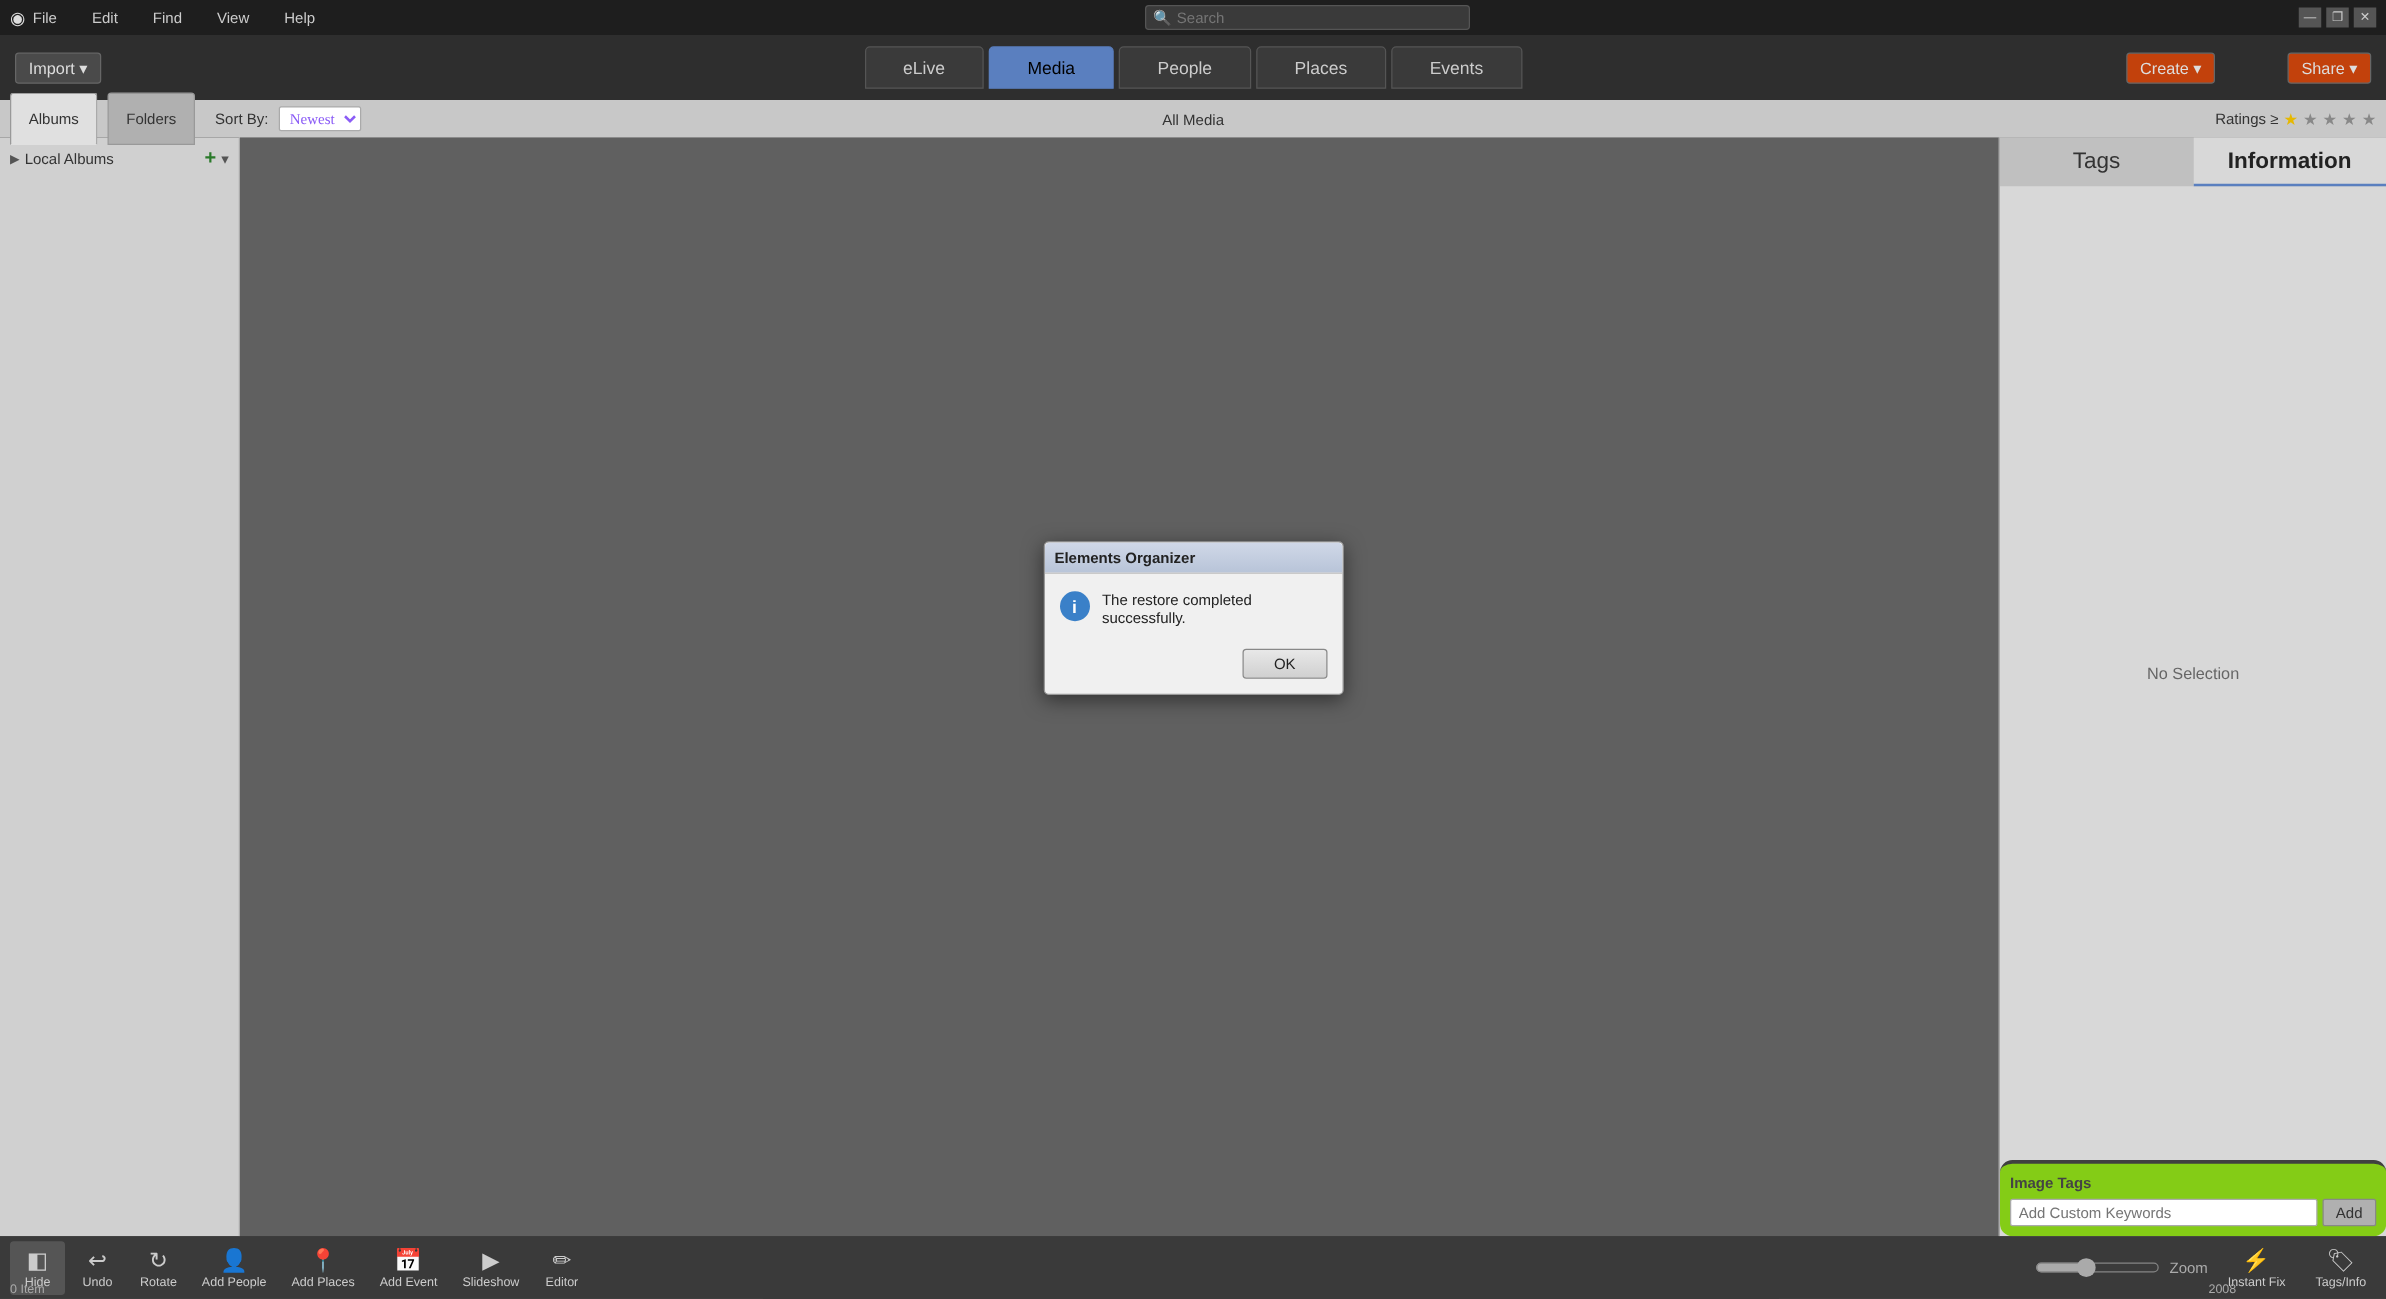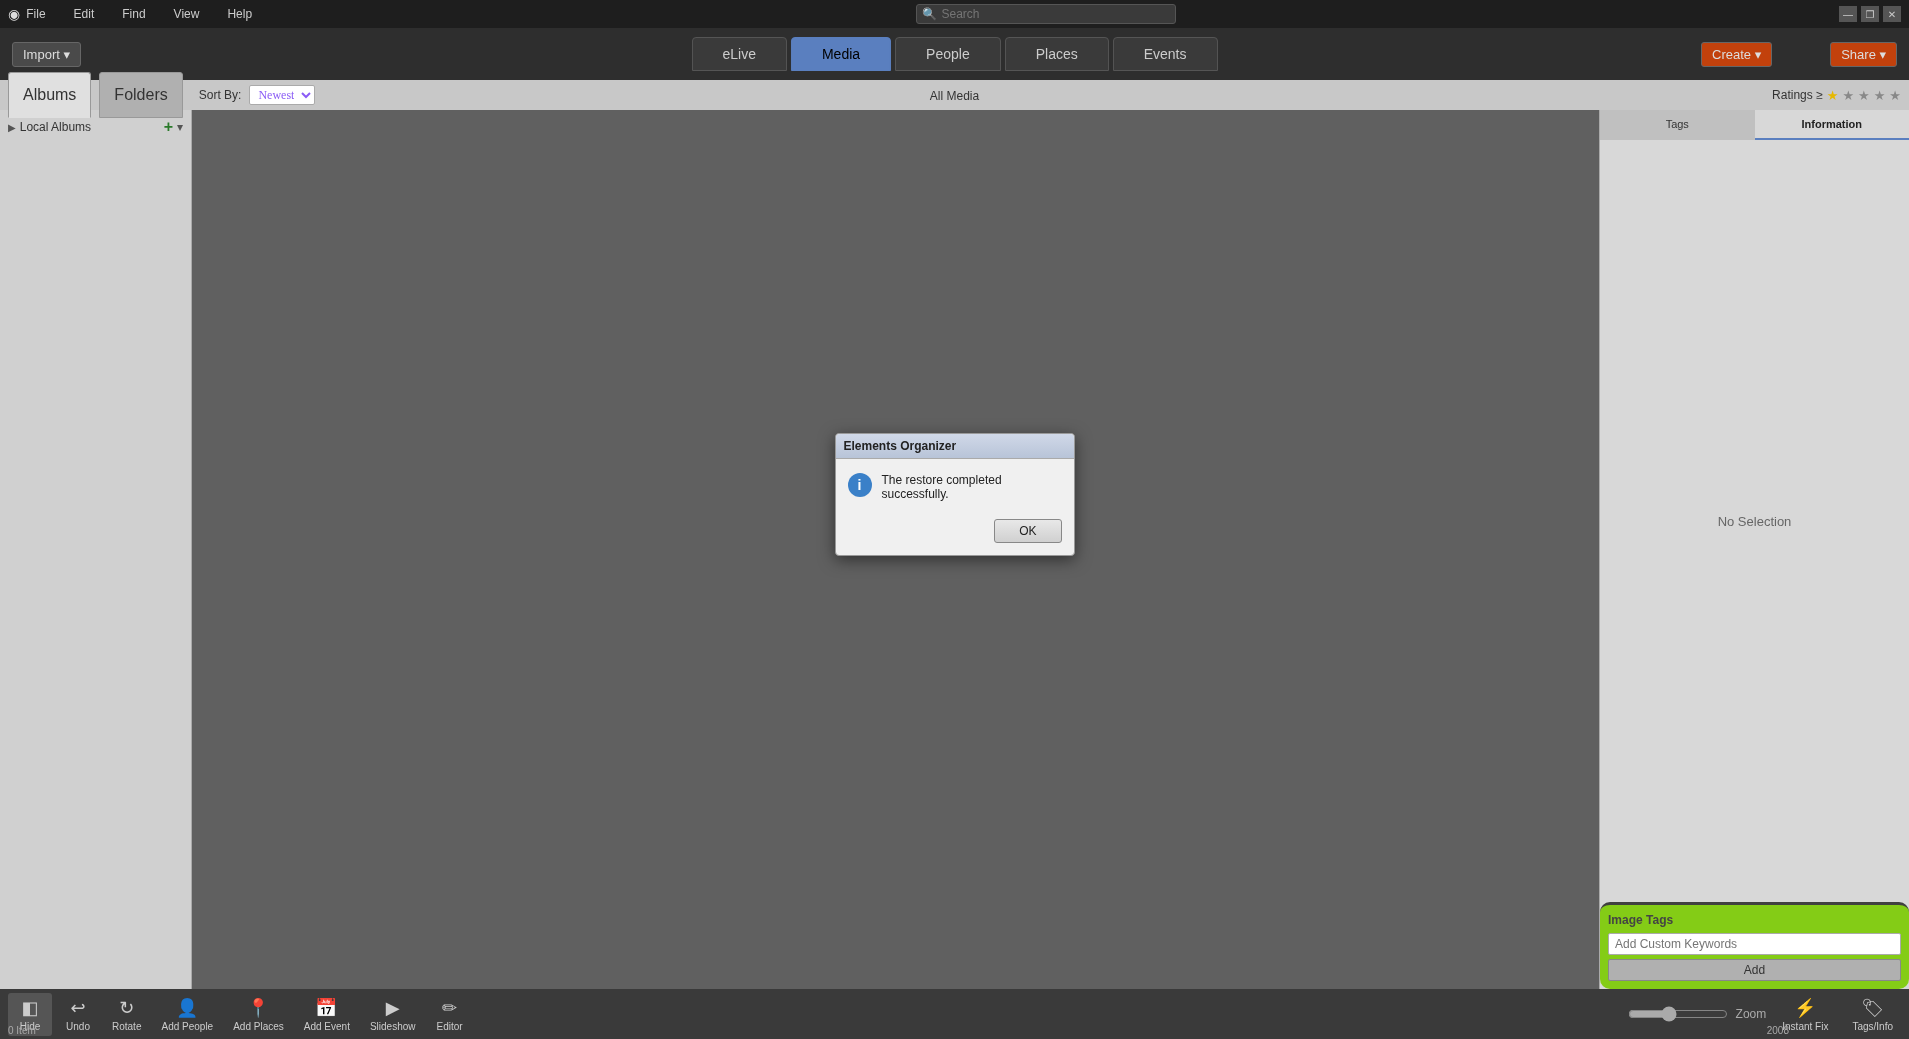--- a/index.html
+++ b/index.html
@@ -150,21 +150,21 @@
       padding: 0 8px;
       gap: 8px;
       color: #333;
     }
     .sub-tab {
       padding: 13px 14px;
       background: #b0b0b0;
       border: 1px solid #999;
       border-radius: 3px 3px 0 0;
       cursor: pointer;
-      font-size: 16px;
+      font-size: 12px;
       color: #333;
     }
     .sub-tab.active {
       background: #e0e0e0;
       border-bottom: 1px solid #e0e0e0;
     }
     #sort-by-label { font-size: 12px; color: #333; margin-left: 8px; }
     #sort-select {
       background: #fff;
       border: 1px solid #aaa;
@@ -240,21 +240,21 @@
     }
     #right-panel-tabs {
       display: flex;
       background: #c0c0c0;
     }
     .right-tab {
       flex: 1;
       text-align: center;
       padding: 8px 4px;
       cursor: pointer;
-      font-size: 11px;
+      font-size: 18px;
       color: #333;
       border-bottom: 2px solid transparent;
     }
     .right-tab.active {
       background: #d8d8d8;
       border-bottom: 2px solid #5a7fbf;
       color: #222;
       font-weight: 600;
     }
     #no-selection {
@@ -273,21 +273,20 @@
     }
     #image-tags-label {
       font-size: 12px;
       color: #444;
       font-weight: 600;
       margin-bottom: 6px;
     }
     #tags-input-row {
       display: flex;
       gap: 4px;
-      flex-direction: column;
     }
     #custom-keywords-input {
       flex: 1;
       background: #fff;
       border: 1px solid #aaa;
       border-radius: 2px;
       padding: 3px 6px;
       font-size: 12px;
       color: #666;
     }

